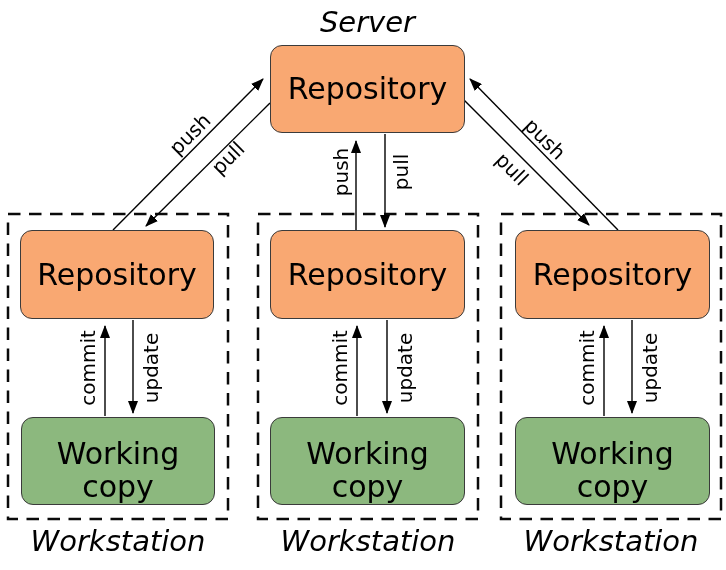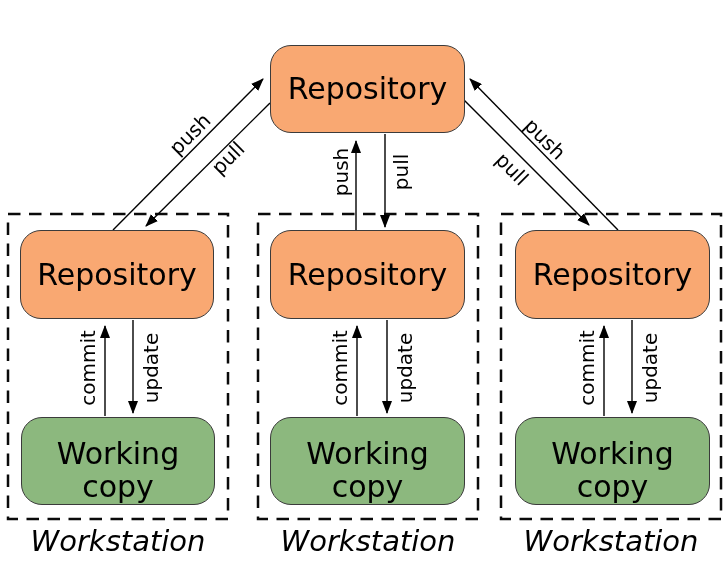--- a/index.html
+++ b/index.html
@@ -9,21 +9,21 @@
     background:#ffffff;
     font-family:"DejaVu Sans","Liberation Sans",sans-serif;
     color:#000;
     overflow:hidden;
   }
   #wires{position:absolute;left:0;top:0;width:726px;height:570px;}
   .node{
     position:absolute;
     box-sizing:border-box;
     border:1.6px solid #3b3b3b;
-    border-radius:21px;
+    border-radius:12px;
     display:flex;flex-direction:column;
     align-items:center;justify-content:center;
     text-align:center;
     font-size:30px;
     line-height:1.12;
   }
   .repo{background:#f9a872;}
   .wcopy{background:#8cb87e;justify-content:flex-end;}
   .zone-title{
     position:absolute;
@@ -74,20 +74,21 @@
       <line x1="133" y1="320" x2="133" y2="413" marker-end="url(#arr)"></line>
 
       <line x1="357" y1="416" x2="357" y2="326" marker-end="url(#arr)"></line>
       <line x1="387" y1="320" x2="387" y2="413" marker-end="url(#arr)"></line>
 
       <line x1="604" y1="416" x2="604" y2="326" marker-end="url(#arr)"></line>
       <line x1="632" y1="320" x2="632" y2="413" marker-end="url(#arr)"></line>
     </g>
   </svg>
 
+  <div class="zone-title" style="left:270px;top:5px;width:195px;">Server</div>
   <div class="node repo" style="left:270px;top:45px;width:195px;height:88px;">
     <span>Repository</span>
   </div>
 
   <div class="node repo" style="left:20px;top:230px;width:194px;height:89px;">
     <span>Repository</span>
   </div>
   <div class="node wcopy" style="left:21px;top:417px;width:194px;height:88px;">
     <span>Working</span>
     <span>copy</span>

